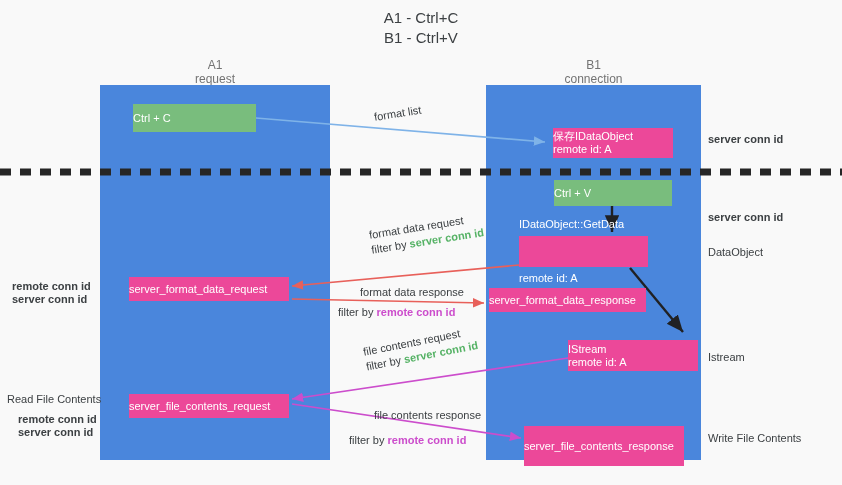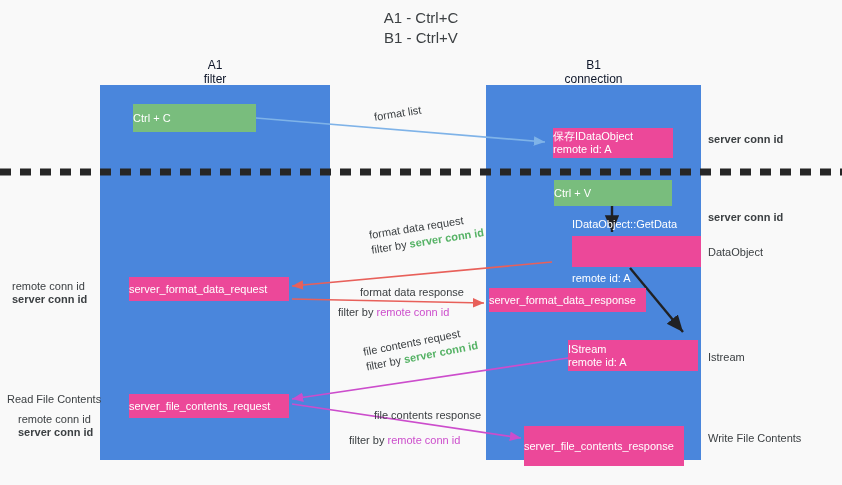--- a/index.html
+++ b/index.html
@@ -19,42 +19,42 @@
     text-align:center;font-size:15px;line-height:20px;color:#3c4043;
   }
 
   .lane{
     position:absolute;background:#4a86dc;
   }
   .lane-a{left:100px;top:85px;width:230px;height:375px;}
   .lane-b{left:486px;top:85px;width:215px;height:375px;}
 
   .lane-head{
-    position:absolute;text-align:center;font-size:12px;line-height:14px;color:#0f172a;
+    position:absolute;text-align:center;font-size:12px;line-height:14px;color:#737373;
   }
   .lane-head-a{left:100px;top:58px;width:230px;}
   .lane-head-b{left:486px;top:58px;width:215px;}
 
   .box{
     position:absolute;
     display:flex;align-items:flex-start;justify-content:center;
     flex-direction:column;
     text-align:center;
     color:#ffffff;
     font-size:11px;line-height:13px;
     box-sizing:border-box;
   }
   .box-orange{background:#ec4899;}
   .box-green{background:#79bd7d;}
 
   .lbl{
     position:absolute;font-size:11px;line-height:14px;color:#3c4043;
   }
   .green-txt{color:#55b265;font-weight:bold;}
-  .magenta-txt{color:#cc4dcc;font-weight:normal;}
+  .magenta-txt{color:#cc4dcc;font-weight:bold;}
   .side-lbl{position:absolute;font-size:11px;line-height:14px;color:#3c4043;}
 
   .rot-lbl{
     position:absolute;font-size:11px;line-height:15px;color:#3c4043;
     white-space:nowrap;
   }
   .rot-a{transform:rotate(-9deg);transform-origin:left top;}
   .rot-b{transform:rotate(-11deg);transform-origin:left top;}
 </style>
 </head>
@@ -62,21 +62,21 @@
 
 <div class="stage">
 
   <div class="title">
     <div>A1 - Ctrl+C</div>
     <div>B1 - Ctrl+V</div>
   </div>
 
   <div class="lane-head lane-head-a">
     <div>A1</div>
-    <div>filter</div>
+    <div>request</div>
   </div>
   <div class="lane-head lane-head-b">
     <div>B1</div>
     <div>connection</div>
   </div>
 
   <div class="lane lane-a"></div>
   <div class="lane lane-b"></div>
 
   <svg class="layer" viewBox="0 0 842 485">
@@ -118,21 +118,21 @@
 
   <div class="box box-orange" style="left:553px;top:128px;width:120px;height:30px;">
     <span>保存IDataObject</span>
     <span>remote id: A</span>
   </div>
 
   <div class="box box-green" style="left:554px;top:180px;width:118px;height:26px;">
     <span>Ctrl + V</span>
   </div>
 
-  <div class="box box-orange" style="left:572px;top:236px;width:129px;height:31px;gap:41px;">
+  <div class="box box-orange" style="left:519px;top:236px;width:129px;height:31px;gap:41px;">
     <span>IDataObject::GetData</span>
     <span>remote id: A</span>
   </div>
 
   <div class="box box-orange" style="left:568px;top:340px;width:130px;height:31px;">
     <span>IStream</span>
     <span>remote id: A</span>
   </div>
 
   <div class="box box-orange" style="left:129px;top:277px;width:160px;height:24px;">

